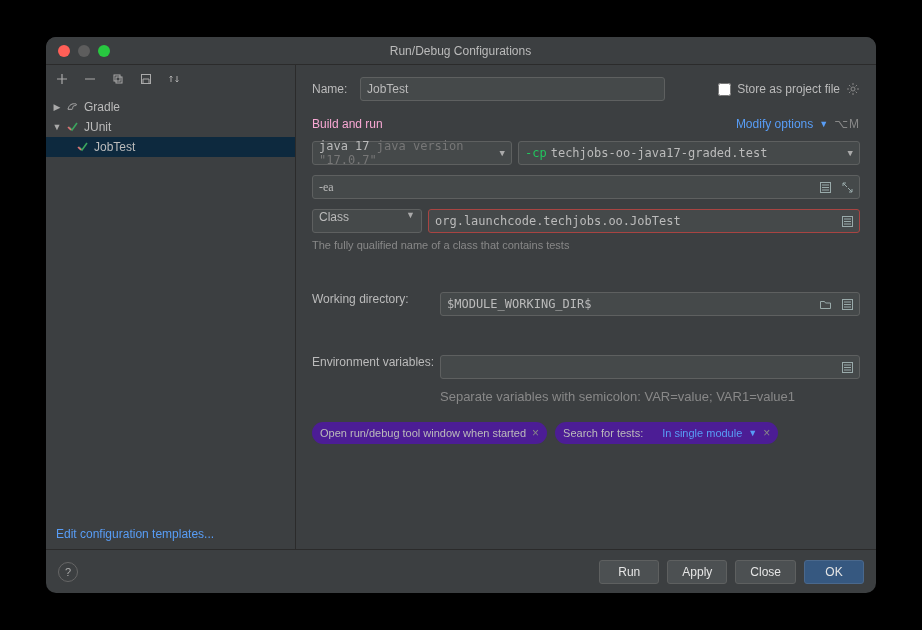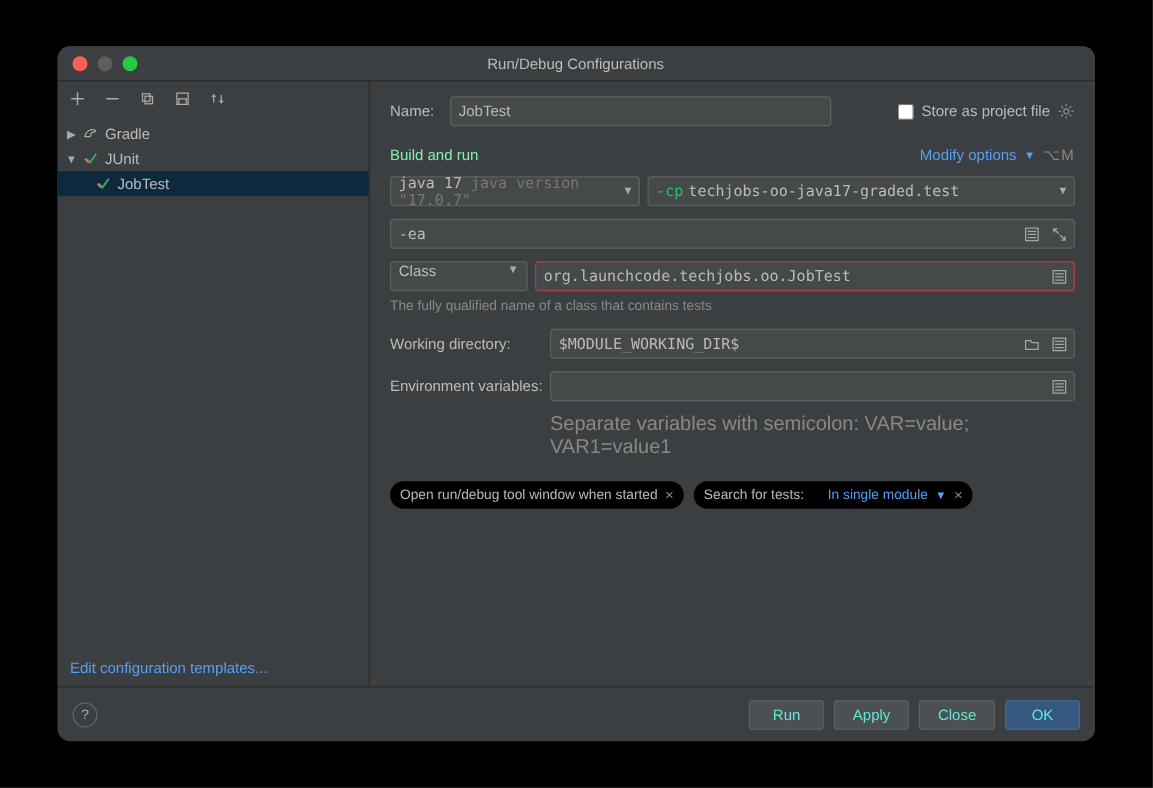--- a/index.html
+++ b/index.html
@@ -81,50 +81,50 @@
     height: 24px;
     padding: 0 6px;
     font-size: 12px;
     font-family: inherit;
   }
   .mono { font-family: ui-monospace, Menlo, monospace; }
   .name-input { width: 305px; }
   .store-row { margin-left: auto; display: flex; align-items: center; gap: 6px; color:#bbb; }
   .gear { width: 14px; height: 14px; color: #888; }
   .section-head { display: flex; align-items: center; margin: 6px 0 10px 0; }
-  .section-head .title { color: #86efac; }
+  .section-head .title { color: #f9a8d4; }
   .section-head .right { margin-left: auto; display: flex; align-items: center; gap: 6px; }
   .shortcut { color: #888; letter-spacing: 1px; }
   .chev { font-size: 9px; color: #589df6; }
 
   .jdk-row { display: flex; gap: 6px; margin-bottom: 10px; }
   .jdk-sel { flex: 0 0 200px; display:flex; align-items:center; justify-content:space-between; }
   .jdk-sel .dim { color: #777; }
   .cp-sel { flex: 1; display:flex; align-items:center; }
   .cp-sel .dim { color: #22c55e; margin-right:4px; }
   .vm-row { position: relative; margin-bottom: 10px; }
-  .vm-row .input { width: 100%; padding-right: 46px; }
+  .vm-row .input { width: 100%; padding-right: 46px; font-family: Liberation Serif, serif; }
   .inline-icons { position: absolute; right: 4px; top: 0; height: 24px; display: flex; align-items: center; gap: 4px; }
   .icon-btn { width: 18px; height: 18px; display:flex; align-items:center; justify-content:center; color:#9aa; cursor:pointer; }
 
   .class-row { display: flex; gap: 6px; margin-bottom: 6px; }
   .class-sel { flex: 0 0 110px; display:flex; justify-content:space-between;}
   .class-input-wrap { flex: 1; position: relative; }
   .class-input-wrap .input { width: 100%; border: 1px solid #a94442; padding-right: 26px; }
   .hint { color: #888; font-size: 11px; margin-bottom: 12px; }
 
-  .wd-row, .env-row { display: flex; align-items: center; margin-bottom: 10px; }
+  .wd-row, .env-row { display: flex; align-items: flex-start; margin-bottom: 10px; margin-top: 29px; }
   .wd-row .lbl, .env-row .lbl { width: 128px; }
   .wd-row .wrap, .env-row .wrap { flex: 1; position: relative; }
   .wd-row .input, .env-row .input { width: 100%; padding-right: 46px; }
-  .env-hint { color: #888; font-size: 16px; margin-left: 128px; margin-bottom: 18px; }
+  .env-hint { color: #888; font-size: 13px; margin-left: 128px; margin-bottom: 18px; }
 
   .tags { display: flex; gap: 8px; }
   .tag {
-    background: #000000;
+    background: #4c1d95;
     border-radius: 12px;
     height: 22px;
     display: flex;
     align-items: center;
     padding: 0 8px;
     gap: 6px;
     color: #bbb;
     font-size: 11px;
   }
   .tag .x { color: #888; cursor: pointer; font-size: 12px; }
@@ -139,21 +139,21 @@
     gap: 8px;
   }
   .footer .help { width: 20px; height: 20px; border: 1px solid #666; border-radius: 50%; display:flex; align-items:center; justify-content:center; color:#aaa; font-size:11px; cursor:pointer;}
   .footer .spacer { flex: 1; }
   .btn {
     min-width: 60px;
     height: 24px;
     background: #4c5052;
     border: 1px solid #5e6060;
     border-radius: 3px;
-    color: #5eead4;
+    color: #e5e5e5;
     padding: 0 14px;
     cursor: pointer;
     font-size: 12px;
   }
   .btn.primary { background: #365880; border-color: #4a688c; }
   input[type=checkbox]{ width:13px; height:13px; accent-color:#555; }
   .sel-chev { margin-left:auto; color:#aaa; font-size:9px;}
 </style>
 </head>
 <body>

